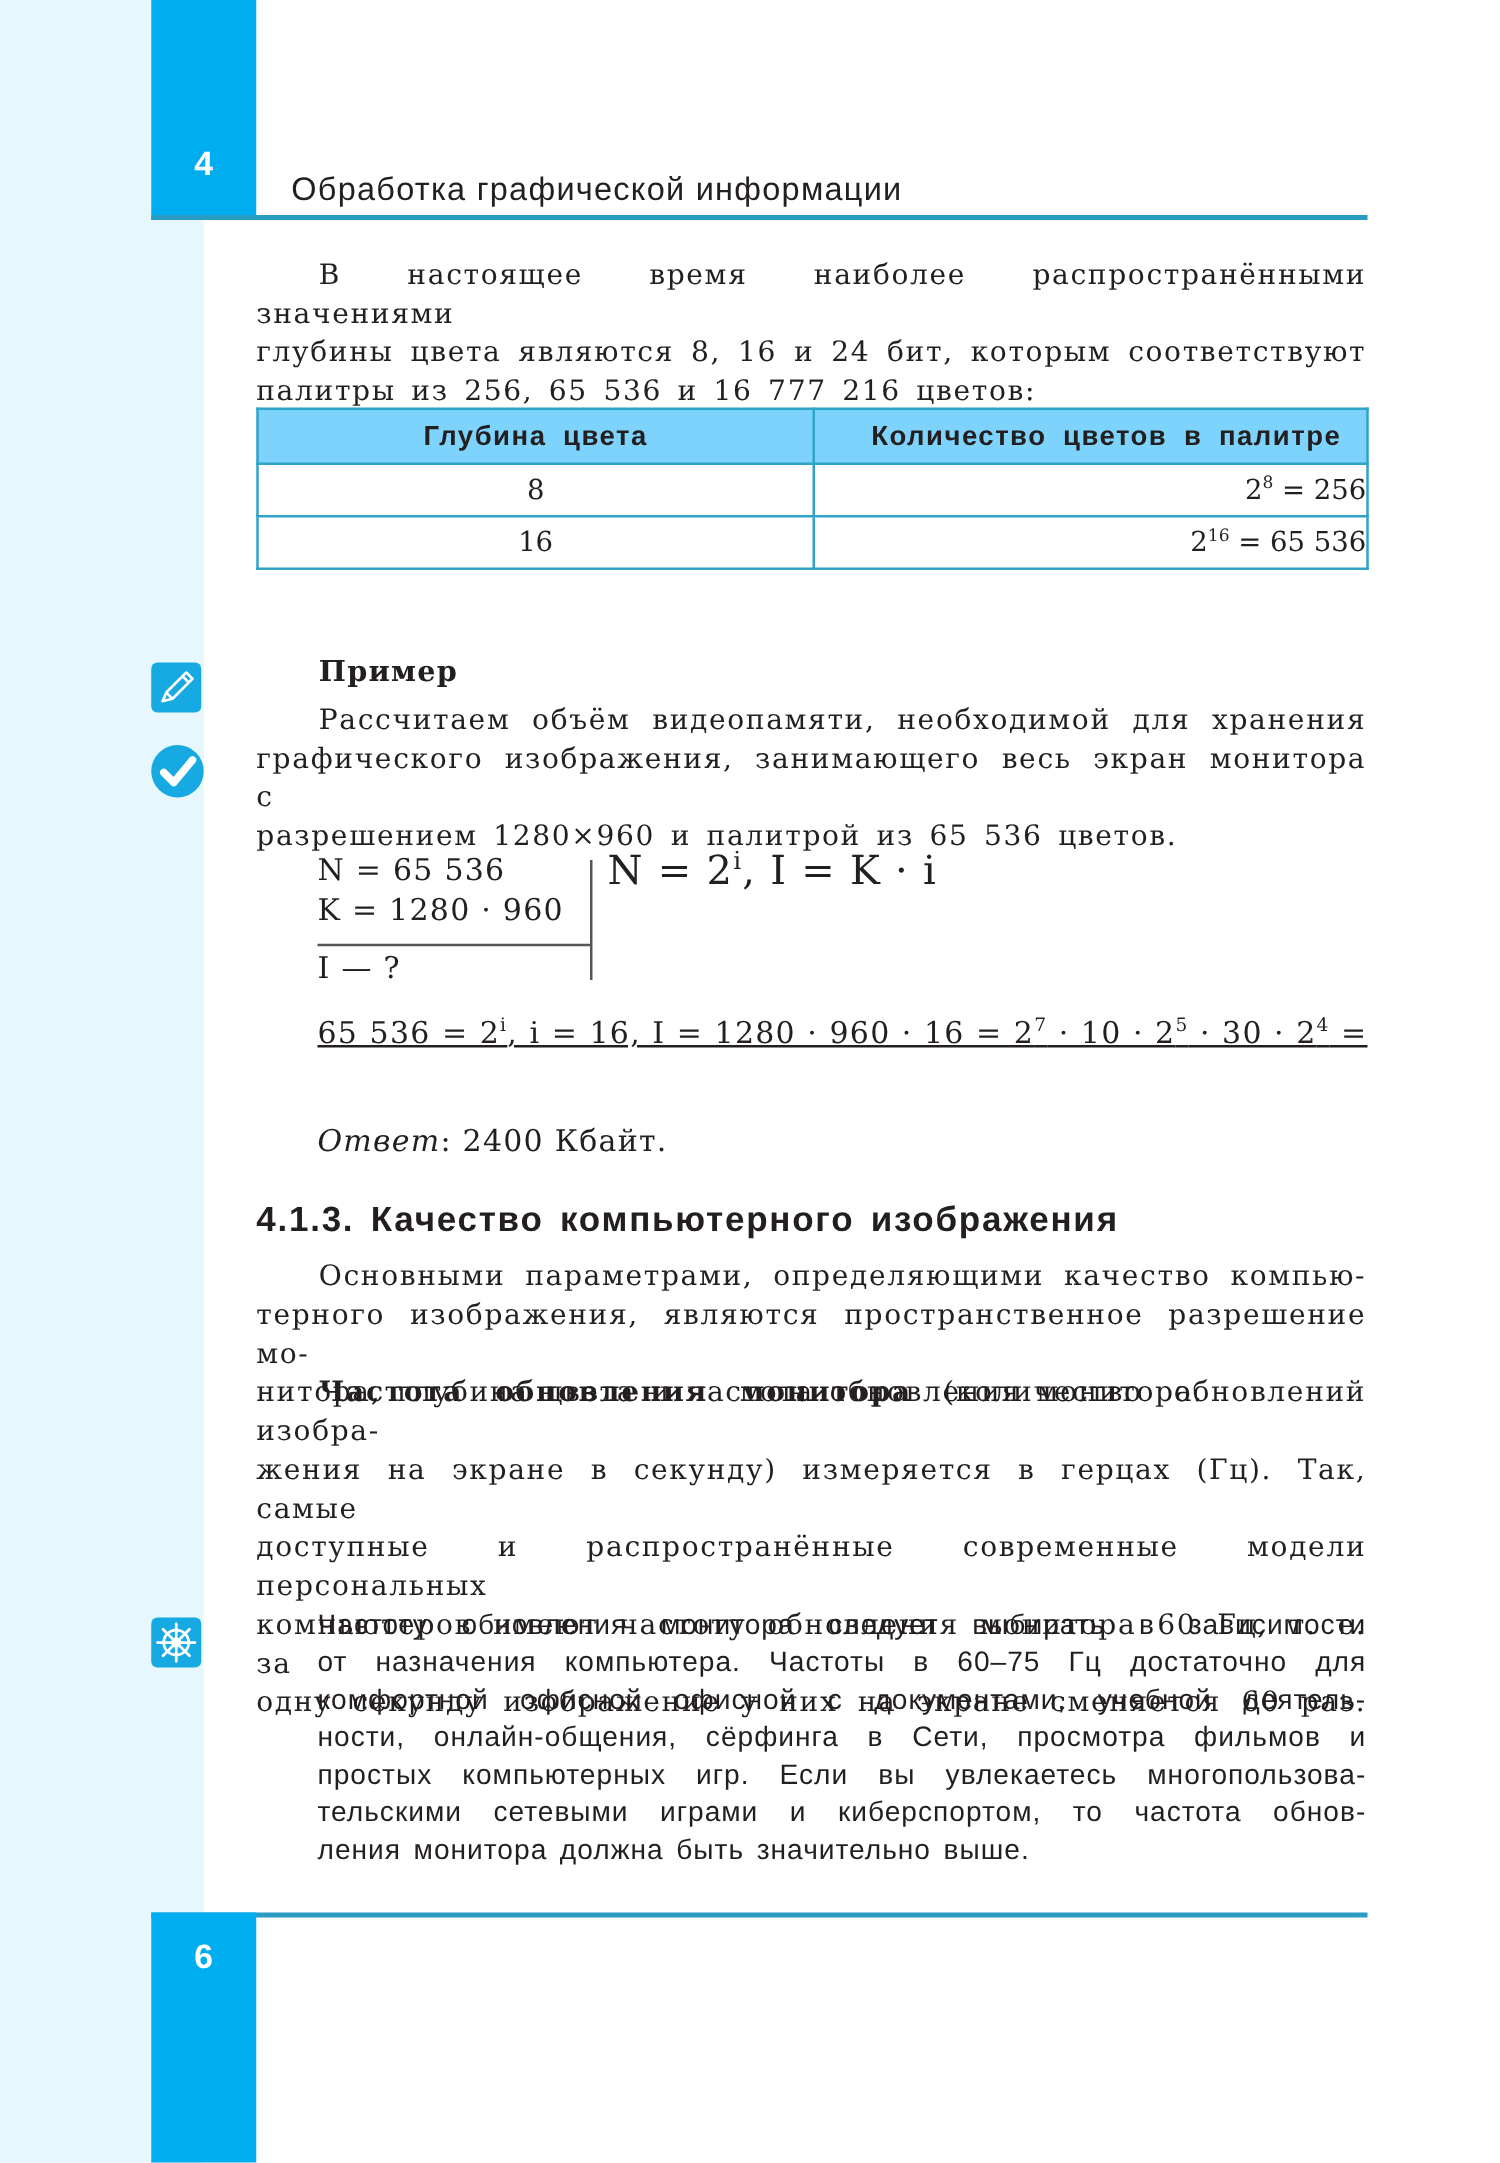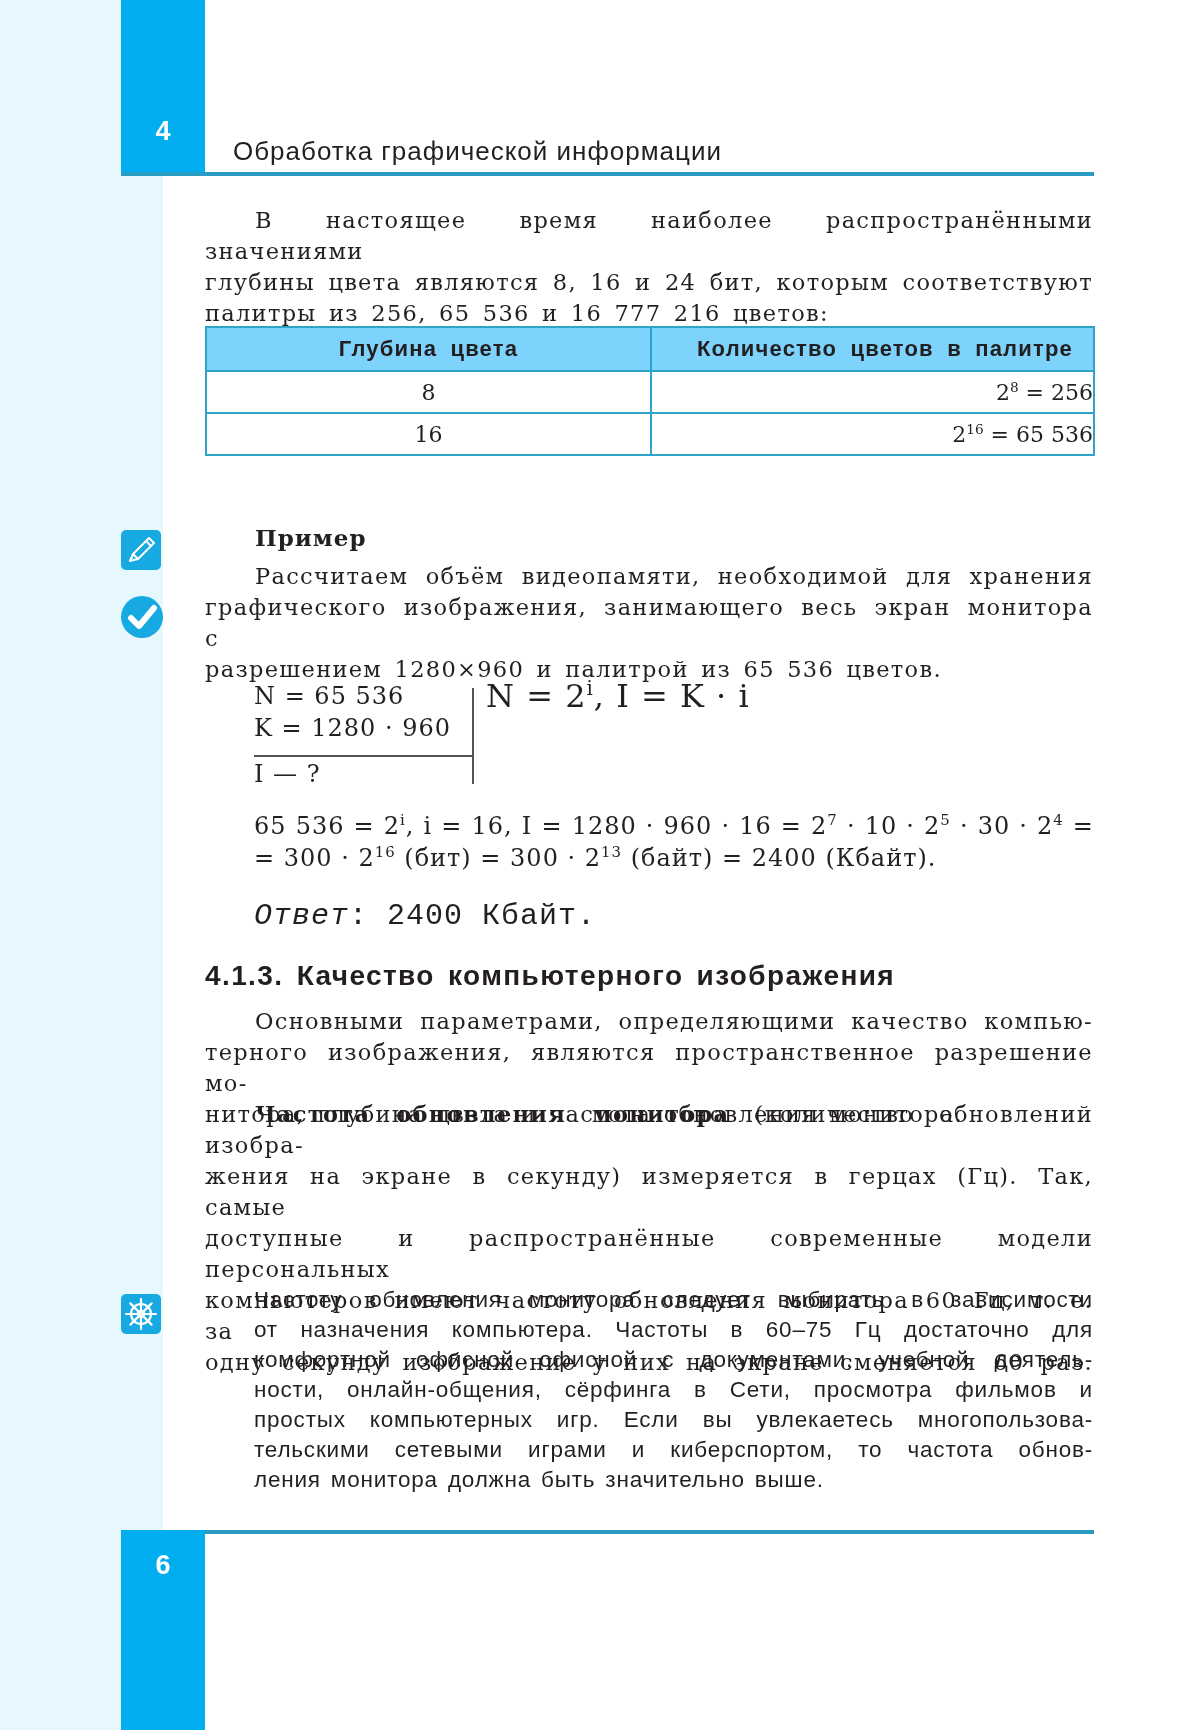--- a/index.html
+++ b/index.html
@@ -38,22 +38,22 @@
   .icon-circle { position:absolute; left:121px; width:42px; height:42px; background:#17a9e1; border-radius:50%; }
 
   .example-title { position:absolute; left:255px; top:524px; font-size:23px; font-weight:bold; letter-spacing:1px; }
 
   .given { position:absolute; left:254px; top:680px; font-size:24px; line-height:32px; letter-spacing:1px; }
   .given-vline { position:absolute; left:472px; top:688px; width:1.5px; height:96px; background:#555; }
   .given-hline { position:absolute; left:254px; top:755px; width:218px; height:1.5px; background:#555; }
   .given-find { position:absolute; left:254px; top:758px; font-size:24px; line-height:32px; letter-spacing:1px; }
   .formula { position:absolute; left:486px; top:680px; font-size:32px; line-height:32px; letter-spacing:1px; }
   .calc { position:absolute; left:254px; top:810px; width:840px; font-size:24px; line-height:32px; letter-spacing:1px; }
-  .calc .l1 { text-align:justify; text-align-last:justify; }
-  .answer { position:absolute; left:254px; top:899px; font-size:30px; letter-spacing:1px;font-family:Liberation Mono, monospace; }
+  .calc .l1 { text-align:justify; text-align-last:justify;text-decoration:underline; }
+  .answer { position:absolute; left:254px; top:899px; font-size:24px; letter-spacing:1px; }
   .answer i { font-style:italic; }
 
   .section-head { position:absolute; left:205px; top:960px; font-family:"Liberation Sans", sans-serif;
     font-weight:bold; font-size:28px; letter-spacing:1.4px; word-spacing:4px; }
 
   .tip { position:absolute; left:254px; top:1285px; width:839px; font-family:"Liberation Sans", sans-serif;
     font-size:22.5px; line-height:30px; text-align:justify; text-align-last:justify; letter-spacing:0.8px; word-spacing:3px; }
 </style>
 </head>
 <body>
@@ -127,23 +127,20 @@
 <div class="given-vline"></div>
 <div class="given-find">I — ?</div>
 <div class="formula">
   <span>N = 2</span><sup>i</sup><span>,  I = K · i</span>
 </div>
 
 <div class="calc">
   <div class="l1">
     <span>65 536 = 2</span><sup>i</sup><span>,   i = 16,   I = 1280 · 960 · 16 = 2</span><sup>7</sup><span> · 10 · 2</span><sup>5</sup><span> · 30 · 2</span><sup>4</sup><span> =</span>
   </div>
-  <div>
-    <span>= 300 · 2</span><sup>16</sup><span> (бит) = 300 · 2</span><sup>13</sup><span> (байт) = 2400 (Кбайт).</span>
-  </div>
 </div>
 
 <div class="answer">
   <i>Ответ</i><span>: 2400 Кбайт.</span>
 </div>
 
 <div class="section-head">4.1.3. Качество компьютерного изображения</div>
 
 <div class="p" style="top:1006px;">
   <div><span class="ind"></span><span>Основными параметрами, определяющими качество компью-</span></div>

